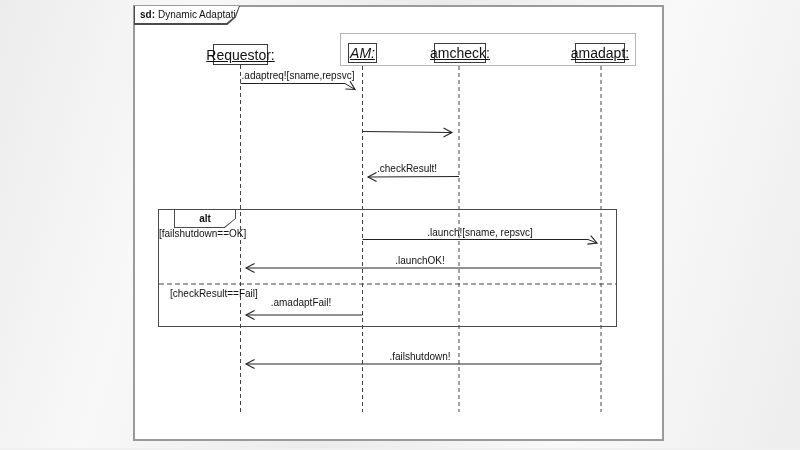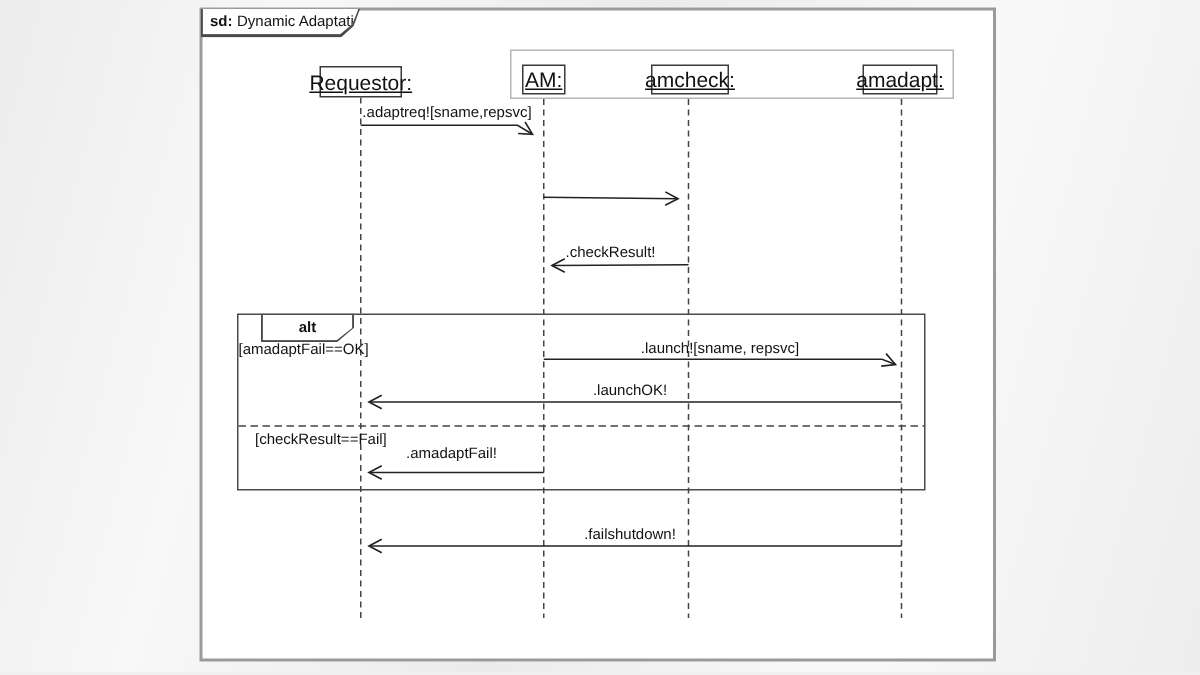--- a/index.html
+++ b/index.html
@@ -49,21 +49,21 @@
     position: absolute;
     border: 1.5px solid #3a3a3a;
     background: #ffffff;
     display: flex; align-items: center; justify-content: center;
     font-size: 14px; color: #111;
     text-decoration: underline;
     white-space: nowrap;
     z-index: 4;
   }
   .head.requestor { left: 213px; top: 44px; width: 55px; height: 21px; }
-  .head.am       { left: 348px; top: 43px; width: 29px; height: 20px; }
+  .head.am       { left: 348px; top: 43px; width: 29px; height: 20px; font-style: italic; }
   .head.amcheck  { left: 434px; top: 43px; width: 52px; height: 20px; }
   .head.amadapt  { left: 575px; top: 43px; width: 50px; height: 20px; }
   
   .alt-box {
     position: absolute; left: 158px; top: 209px;
     width: 459px; height: 118px;
     border: 1px solid #4a4a4a;
     background: transparent;
     z-index: 2;
   }
@@ -118,21 +118,21 @@
 
   <div class="head requestor">Requestor:</div>
   <div class="head am">AM:</div>
   <div class="head amcheck">amcheck:</div>
   <div class="head amadapt">amadapt:</div>
 
   <div class="alt-box"></div>
   <div class="alt-tab-outer">
     <div class="alt-tab-inner">alt</div>
   </div>
-  <div class="guard ok">[amadaptFail==OK]</div>
+  <div class="guard ok">[failshutdown==OK]</div>
   <div class="guard fail">[checkResult==Fail]</div>
 
   <svg class="wires" width="800" height="450" viewBox="0 0 800 450">
     <defs>
       <marker id="arr" viewBox="-1 -6 12 12" markerWidth="12" markerHeight="12" refX="8.5" refY="0" orient="auto" markerUnits="userSpaceOnUse">
         <path d="M0,-4.5 L8.5,0 L0,4.5" fill="none" stroke="#222222" stroke-width="1.1"></path>
       </marker>
     </defs>
 
     <line x1="240.5" y1="65" x2="240.5" y2="414" stroke="#444" stroke-width="1" stroke-dasharray="4 3"></line>

